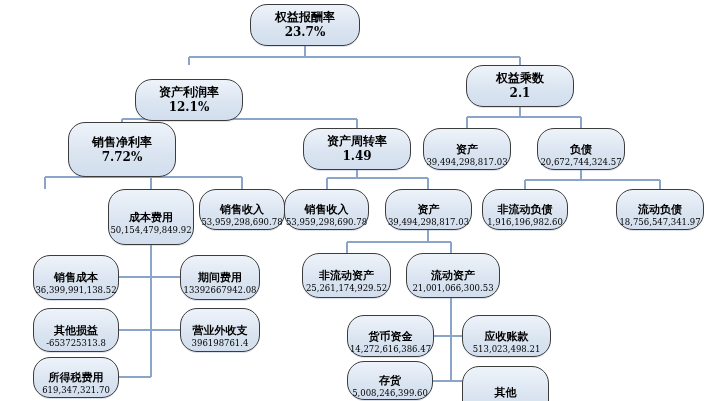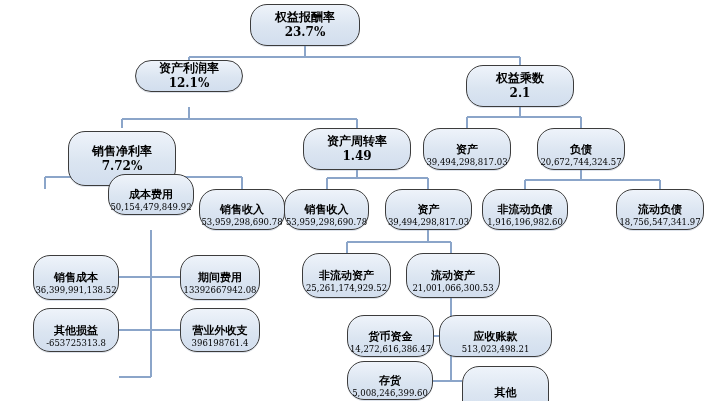--- a/index.html
+++ b/index.html
@@ -37,52 +37,52 @@
     <path d="M151 230 V377 M119 277 H180 M119 330 H180 M119 377 H151"></path>
     <path d="M428 230 V242 M347 242 H451 M347 242 V253 M451 242 V253"></path>
     <path d="M451 298 V381 M434 336 H462 M433 381 H462"></path>
   </svg>
 
   <div class="node big" style="left:250px;top:4px;width:110px;height:42px">
     <div class="nt">权益报酬率</div>
     <div class="nv">23.7%</div>
   </div>
 
-  <div class="node big" style="left:135px;top:60px;width:108px;height:32px">
+  <div class="node big" style="left:135px;top:79px;width:108px;height:42px">
     <div class="nt">资产利润率</div>
     <div class="nv">12.1%</div>
   </div>
 
   <div class="node big" style="left:466px;top:65px;width:108px;height:42px">
     <div class="nt">权益乘数</div>
     <div class="nv">2.1</div>
   </div>
 
-  <div class="node big" style="left:68px;top:131px;width:108px;height:55px">
+  <div class="node big" style="left:68px;top:122px;width:108px;height:55px">
     <div class="nt">销售净利率</div>
     <div class="nv">7.72%</div>
   </div>
 
   <div class="node big" style="left:303px;top:128px;width:108px;height:42px">
     <div class="nt">资产周转率</div>
     <div class="nv">1.49</div>
   </div>
 
   <div class="node small" style="left:423px;top:128px;width:88px;height:42px">
     <div class="nt">资产</div>
     <div class="nv">39,494,298,817.03</div>
   </div>
 
   <div class="node small" style="left:537px;top:128px;width:88px;height:42px">
     <div class="nt">负债</div>
     <div class="nv">20,672,744,324.57</div>
   </div>
 
 
-  <div class="node small" style="left:108px;top:174px;width:86px;height:41px">
+  <div class="node small" style="left:108px;top:189px;width:86px;height:56px">
     <div class="nt">成本费用</div>
     <div class="nv">50,154,479,849.92</div>
   </div>
 
   <div class="node small" style="left:199px;top:189px;width:86px;height:41px">
     <div class="nt">销售收入</div>
     <div class="nv">53,959,298,690.78</div>
   </div>
 
   <div class="node small" style="left:284px;top:189px;width:85px;height:41px">
@@ -133,25 +133,29 @@
   <div class="node small" style="left:180px;top:308px;width:80px;height:44px">
     <div class="nt">营业外收支</div>
     <div class="nv">396198761.4</div>
   </div>
 
   <div class="node small" style="left:347px;top:315px;width:87px;height:42px">
     <div class="nt">货币资金</div>
     <div class="nv">14,272,616,386.47</div>
   </div>
 
-  <div class="node small" style="left:439px;top:315px;width:113px;height:42px">
+  <div class="node small" style="left:462px;top:315px;width:89px;height:42px">
     <div class="nt">应收账款</div>
     <div class="nv">513,023,498.21</div>
   </div>
 
+  <div class="node small" style="left:33px;top:357px;width:86px;height:41px">
+    <div class="nt">所得税费用</div>
+    <div class="nv">619,347,321.70</div>
+  </div>
 
   <div class="node small" style="left:347px;top:361px;width:86px;height:39px">
     <div class="nt">存货</div>
     <div class="nv">5,008,246,399.60</div>
   </div>
 
   <div class="node small" style="left:462px;top:366px;width:87px;height:52px">
     <div class="nt">其他</div>
     <div class="nv">1207180016.25</div>
   </div>

